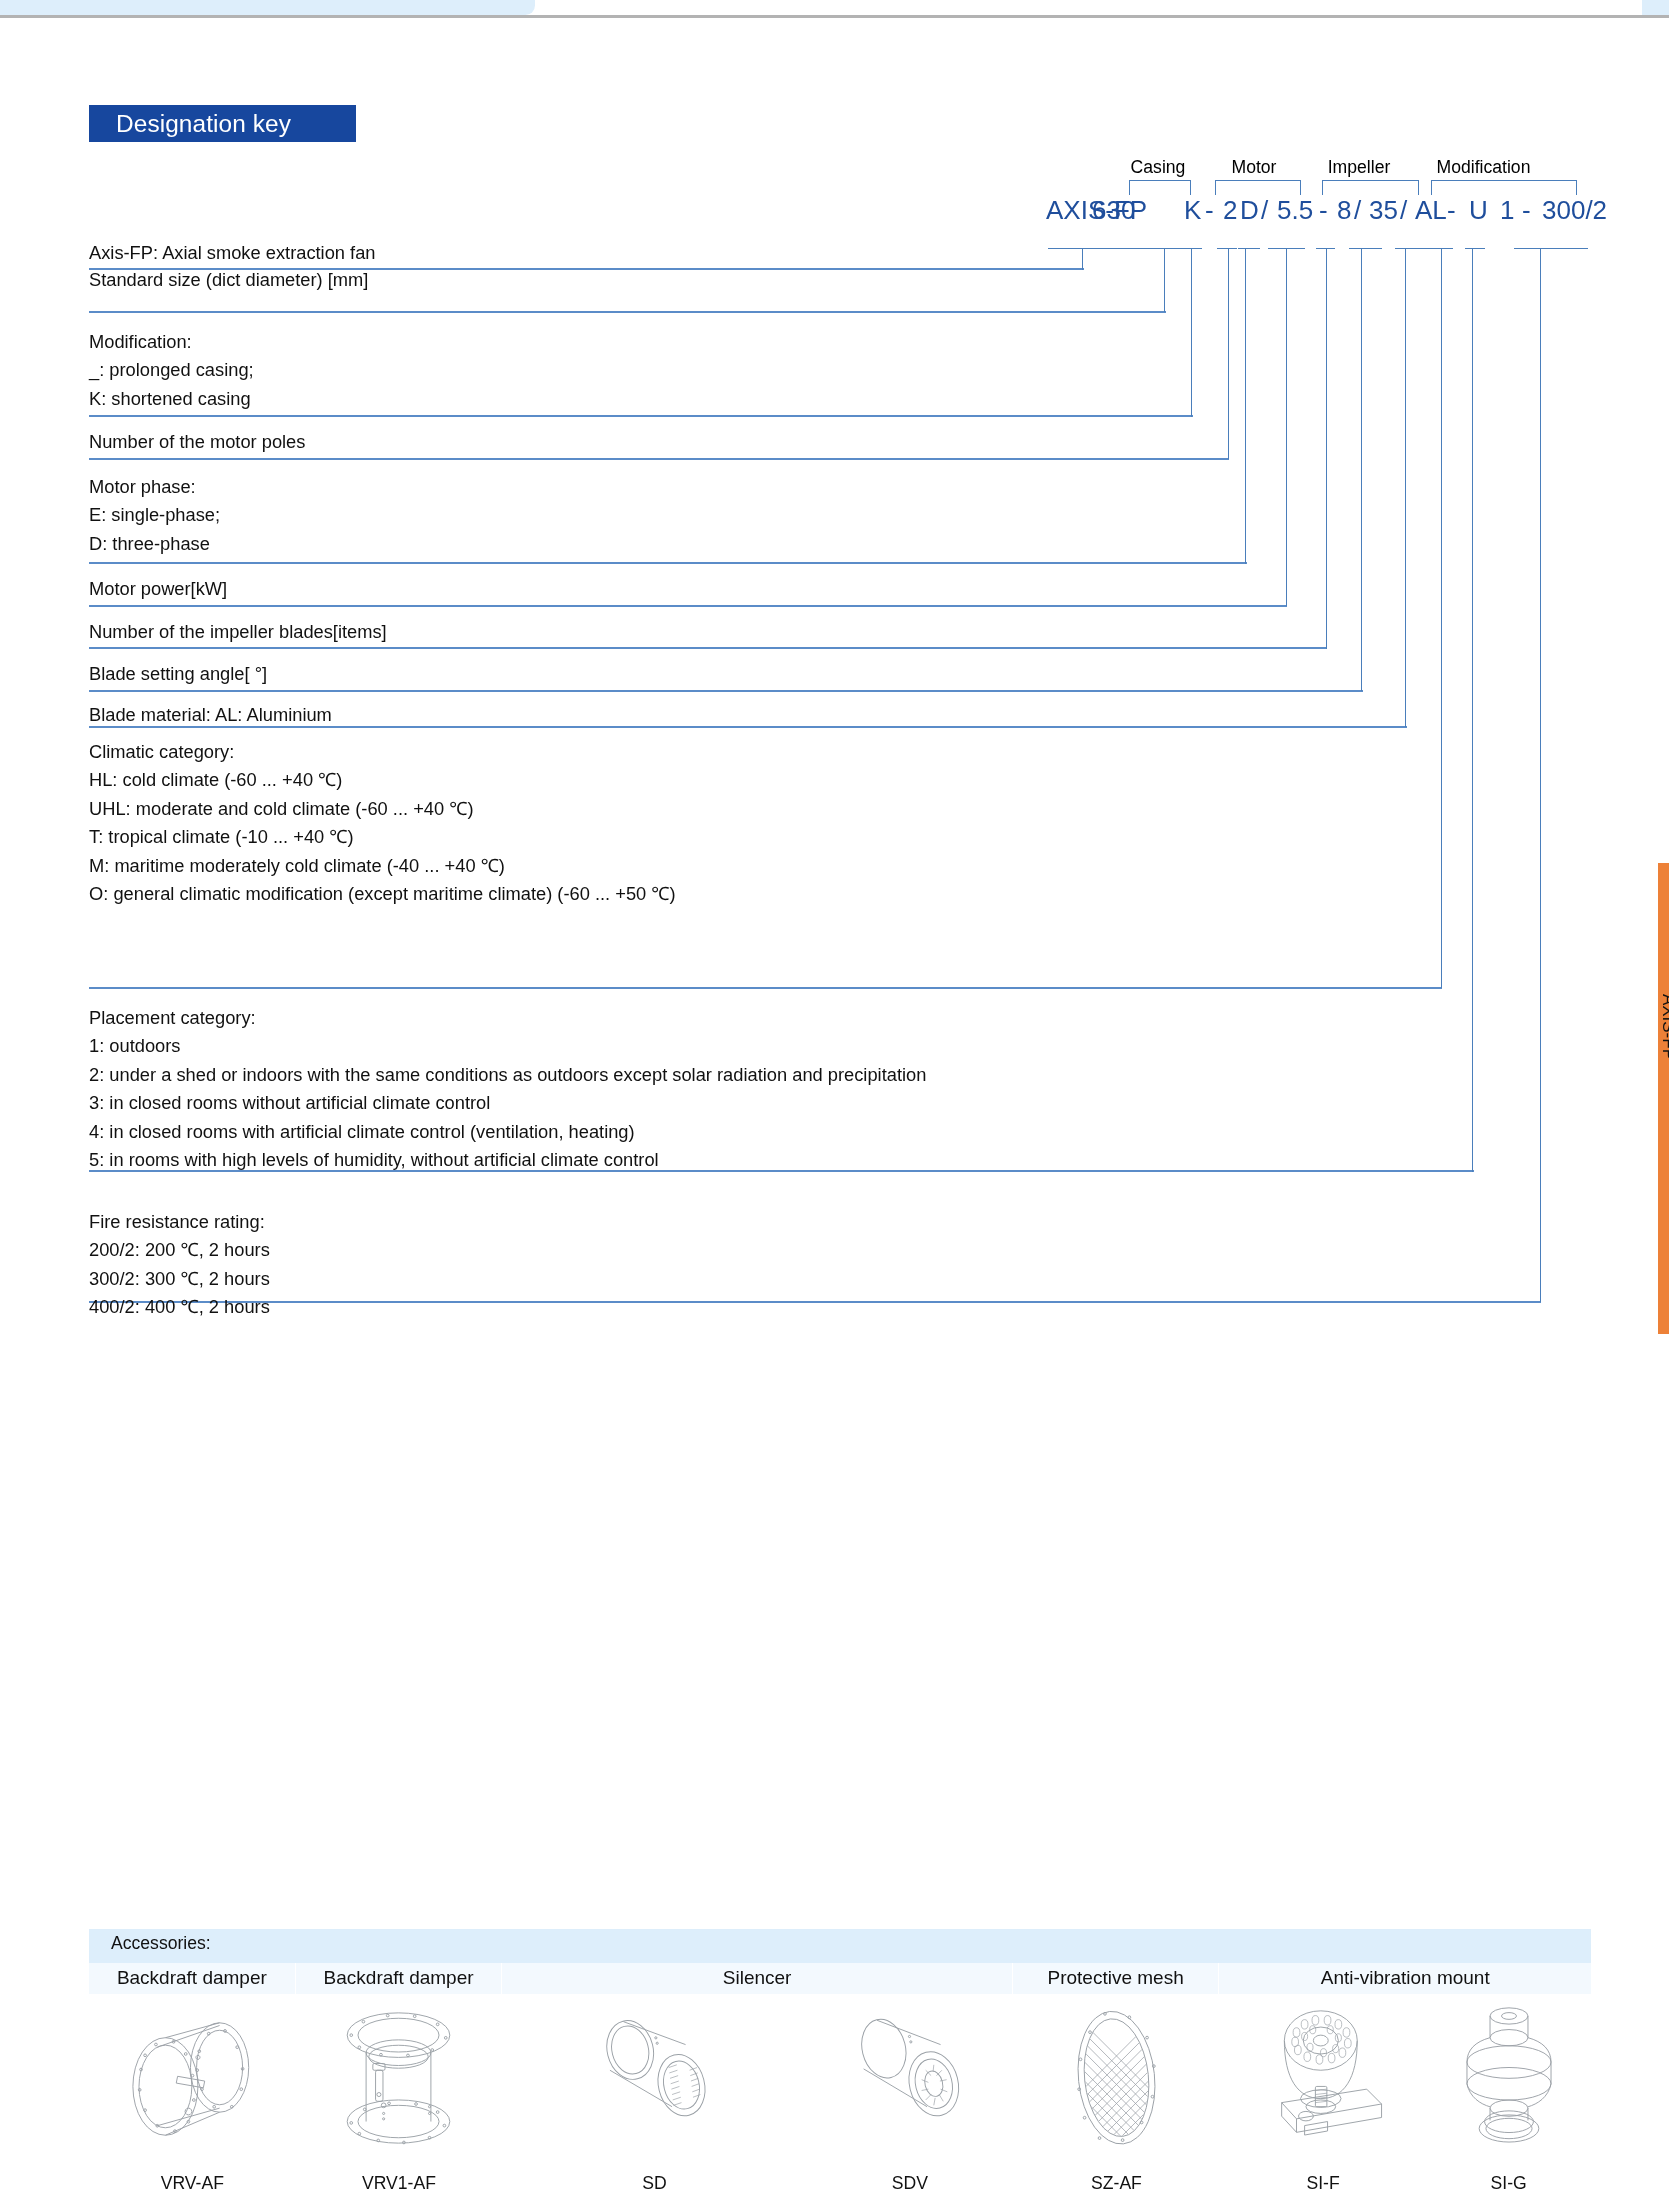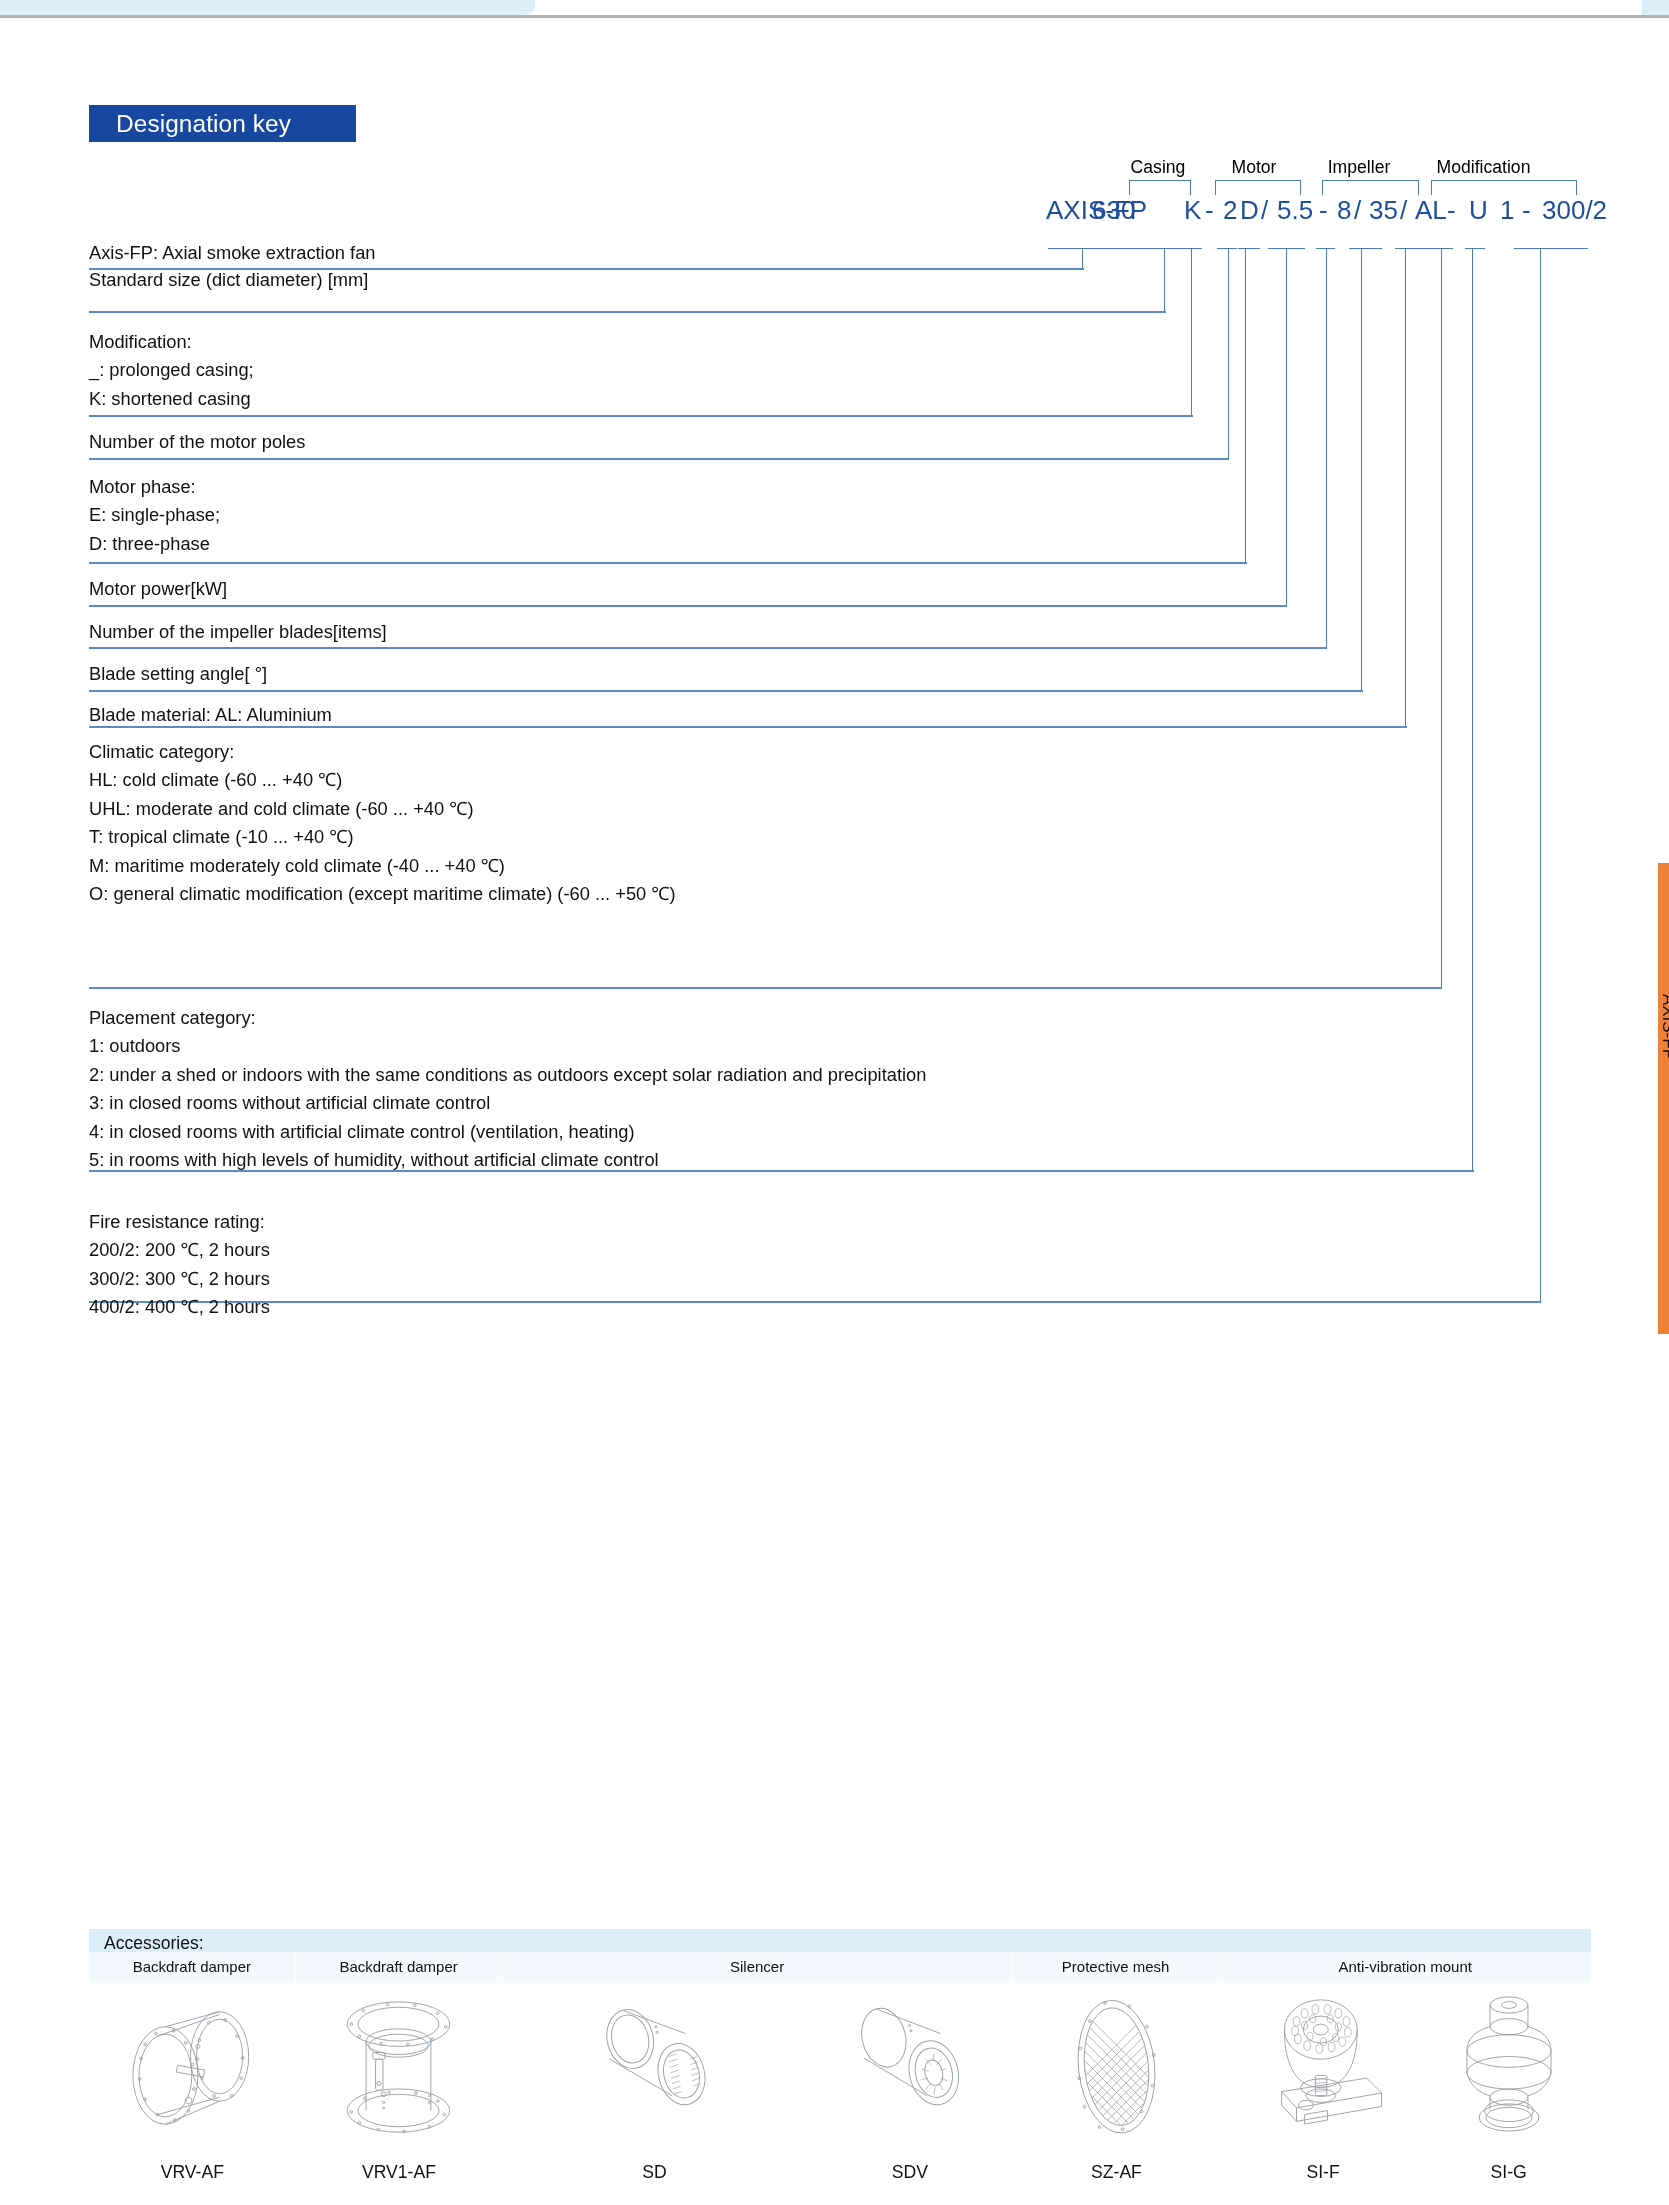--- a/index.html
+++ b/index.html
@@ -56,26 +56,26 @@
   .tab-text{
     position:absolute;right:10.8px;top:1060px;
     font-size:17px;color:#111;white-space:nowrap;
     transform-origin:100% 0;
     transform:rotate(90deg) translate(0,-100%);
   }
 
   
   .acc{position:absolute;left:89px;top:1929px;width:1502px;}
   .acc-title{
-    height:23px;background:#ddeefb;font-size:17.6px;line-height:29px;padding-left:15px;
+    height:34px;background:#ddeefb;font-size:17.6px;line-height:29px;padding-left:22px;
     box-sizing:border-box;color:#111;
   }
   .acc-head{display:flex;height:30.5px;background:#f3f9fe;}
   .acc-head .cell{
-    font-size:15px;line-height:30.5px;text-align:center;color:#111;
+    font-size:19px;line-height:30.5px;text-align:center;color:#111;
     border-right:1.4px solid #ffffff;box-sizing:border-box;white-space:nowrap;
   }
   .acc-head .cell:last-child{border-right:none;}
   .acc-body{display:flex;height:169px;}
   .acc-body .cell{display:flex;align-items:center;justify-content:center;box-sizing:border-box;}
   .acc-foot{display:flex;height:41px;}
   .acc-foot .cell{
     font-size:17.6px;line-height:41px;text-align:center;color:#111;box-sizing:border-box;
   }
   .w1{width:207px;} .w2{width:207px;} .w3{width:305px;}

